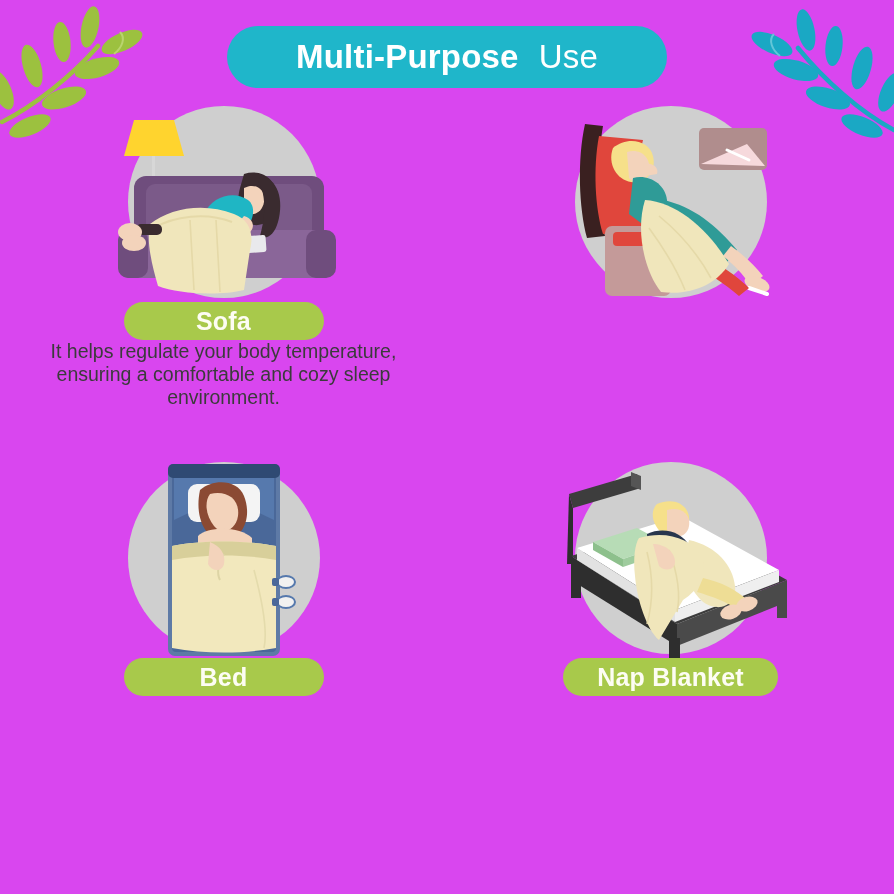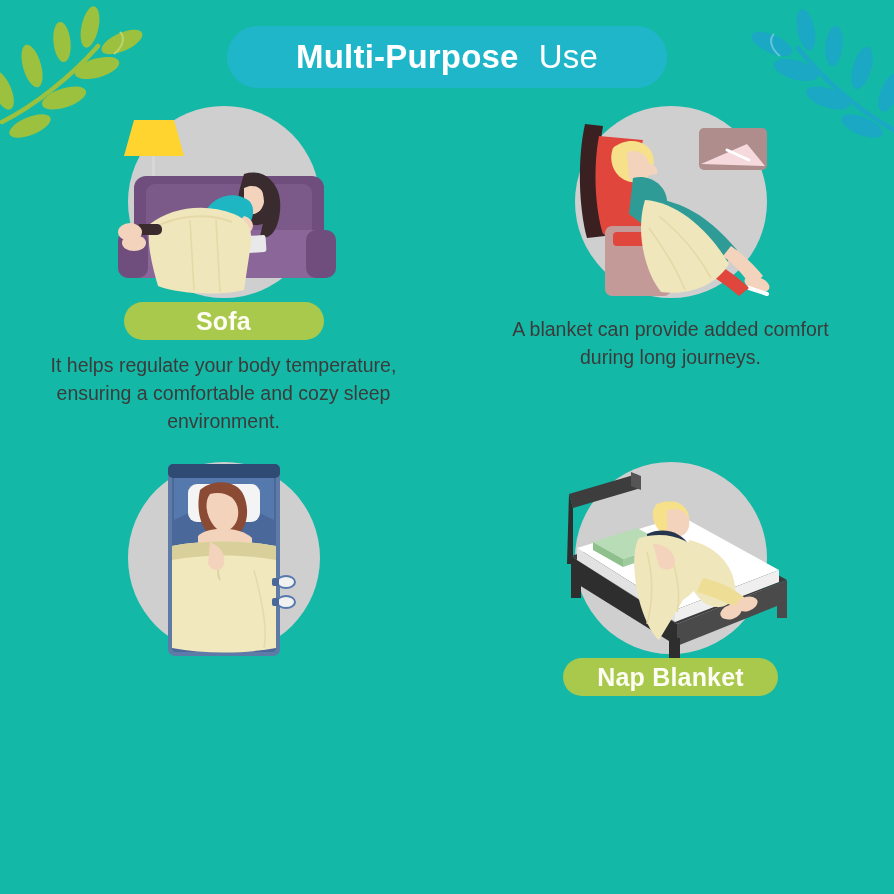--- a/index.html
+++ b/index.html
@@ -2,21 +2,21 @@
 <html><head>
 <meta charset="utf-8">
 <style>
   * { box-sizing: border-box; margin: 0; padding: 0; }
   html, body {
     width: 894px; height: 894px;
     background: #ffffff;
     font-family: "Liberation Sans", sans-serif;
     overflow: hidden;
   }
-  .page { position: relative; width: 894px; height: 894px; background:#14b8a6; }
+  .page { position: relative; width: 894px; height: 894px; background:#d946ef; }
 
   
   .leaf-branch { position: absolute; }
   .leaf-tl { left: -6px; top: 2px; width: 160px; height: 150px; }
   .leaf-tr { right: -4px; top: 6px; width: 150px; height: 140px; }
 
   
   .title-pill {
     position: absolute; left: 227px; top: 26px;
     width: 440px; height: 62px;
@@ -63,26 +63,25 @@
     min-width: 200px;
     padding: 0 34px;
     background: #a8c94b;
     border-radius: 19px;
     display: flex; align-items: center; justify-content: center;
     color: #fdfdf3;
     font-size: 25px; font-weight: bold;
     letter-spacing: .2px;
   }
   .desc {
-    margin-top: 11px;
     width: 400px;
     text-align: center;
     color: #3b3b3b;
     font-size: 19.5px;
-    line-height: 28px;
+    line-height: 23px;
   }
   .card-traveling .desc { width: 330px; }
   .card-bed .desc { width: 330px; }
   .card-nap .desc { width: 410px; }
 </style>
 </head>
 <body>
 
 <div class="page">
 
@@ -196,21 +195,20 @@
           <ellipse cx="216" cy="180" rx="13" ry="7" fill="#f3d3bb" transform="rotate(20 216 180)"></ellipse>
           <path d="M208 184 L226 190" stroke="#ffffff" stroke-width="4" stroke-linecap="round"></path>
 
           <path d="M160 150 C178 160 196 172 208 184 L198 192 C184 180 166 168 150 160 Z" fill="#e0463c"></path>
 
           <path d="M104 96 C136 98 168 126 188 160 C176 180 150 192 120 188 C104 168 94 128 104 96 Z" fill="#f0e6bb"></path>
           <path d="M118 112 C140 130 158 152 170 174" stroke="#e5d9a8" stroke-width="1.6" fill="none"></path>
           <path d="M108 124 C124 146 136 166 144 186" stroke="#e5d9a8" stroke-width="1.6" fill="none"></path>
         </svg>
       </div>
-      <div class="desc">A blanket can provide added comfort during long journeys.</div>
     </div>
 
     <div class="card card-bed">
       <div class="art">
         <div class="blob"></div>
         <svg viewBox="0 0 260 200" width="260" height="200">
 
           <rect x="74" y="4" width="112" height="192" rx="7" fill="#5e7aa6"></rect>
           <rect x="78" y="14" width="104" height="178" rx="4" fill="#4a6899"></rect>
 
@@ -233,20 +231,21 @@
           <path d="M160 110 C168 140 174 170 170 188" stroke="#e4dbac" stroke-width="1.6" fill="none"></path>
 
           <path d="M116 82 C126 86 132 94 130 104 C128 112 118 112 114 104 Z" fill="#f3d3bb"></path>
 
           <ellipse cx="192" cy="122" rx="9" ry="6" fill="#f1f1f1" stroke="#5679ad" stroke-width="2"></ellipse>
           <ellipse cx="192" cy="142" rx="9" ry="6" fill="#f1f1f1" stroke="#5679ad" stroke-width="2"></ellipse>
           <rect x="178" y="118" width="7" height="8" rx="2" fill="#4a6899"></rect>
           <rect x="178" y="138" width="7" height="8" rx="2" fill="#4a6899"></rect>
         </svg>
       </div>
+      <div class="label-pill">Bed</div>
     </div>
 
     <div class="card card-nap">
       <div class="art">
         <div class="blob"></div>
         <svg viewBox="0 0 260 200" width="260" height="200">
 
           <path d="M28 34 L96 14 L100 28 L32 48 Z" fill="#3d3d3d"></path>
           <path d="M28 34 L32 48 L32 104 L26 104 Z" fill="#2e2e2e"></path>
           <path d="M90 12 L100 16 L100 30 L90 26 Z" fill="#555"></path>

